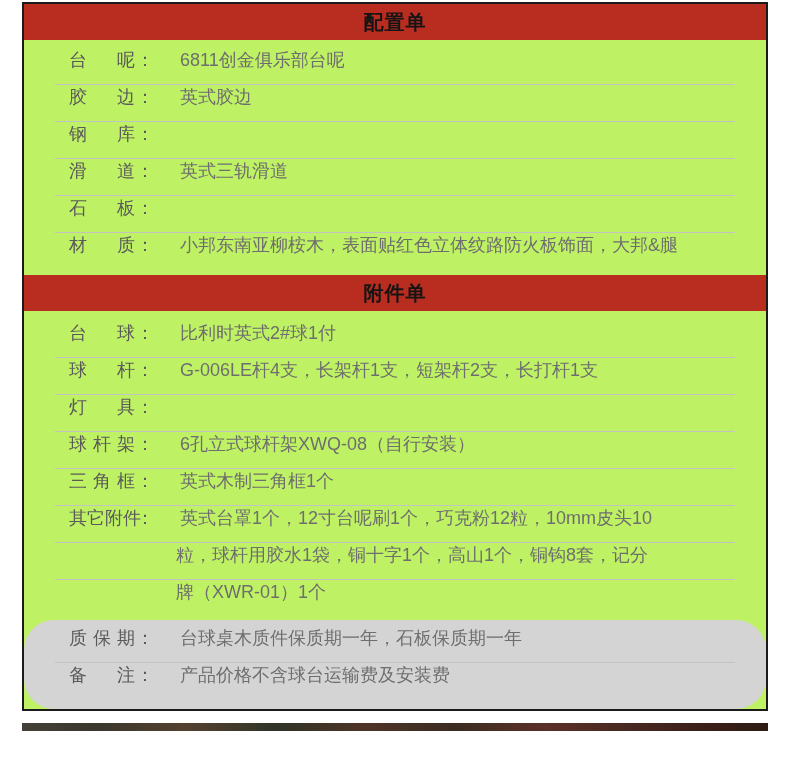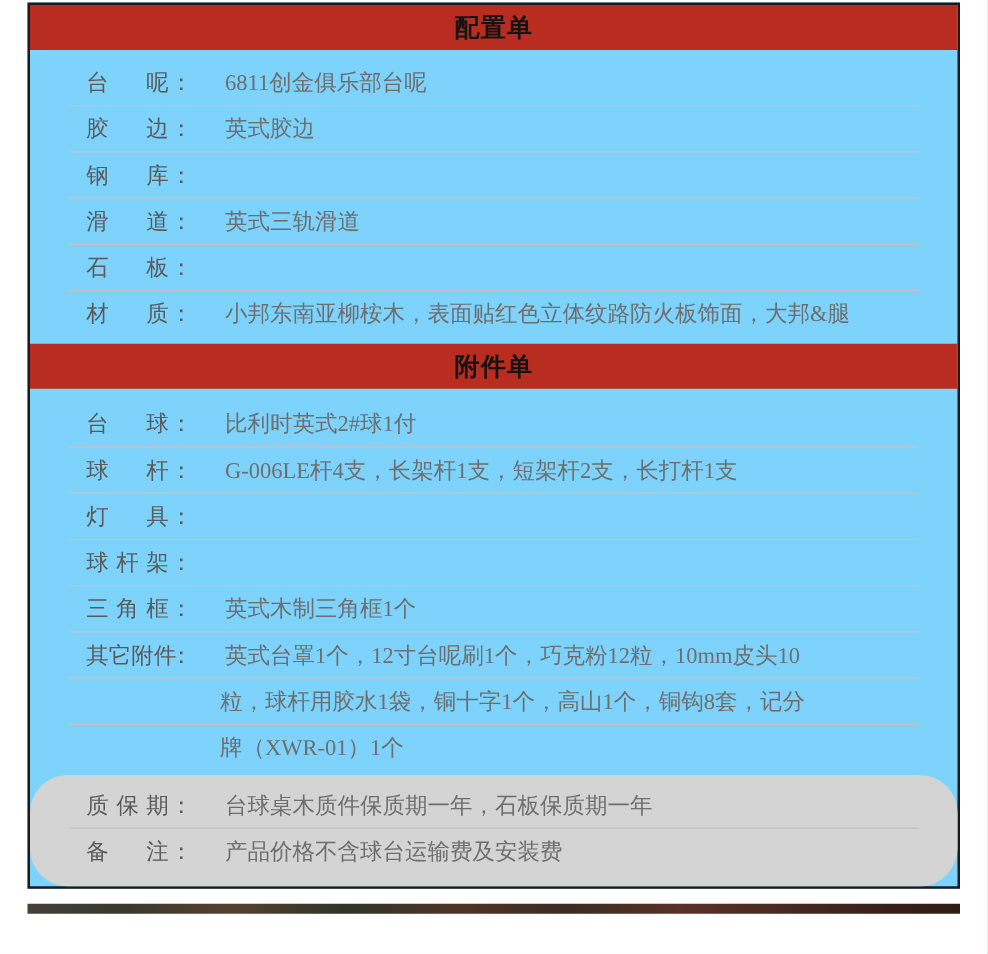--- a/index.html
+++ b/index.html
@@ -6,21 +6,21 @@
   html, body {
     width: 790px; height: 763px;
     background: #ffffff;
     overflow: hidden;
     font-family: "Liberation Sans", sans-serif;
   }
   .sheet {
     margin: 2px 0 12px 22px;
     width: 746px;
     border: 2px solid #1b1b1b;
-    background: #7dd3fc;
+    background: #bef264;
   }
   .band {
     height: 36px;
     background: #b92d20;
     display: flex;
     align-items: center;
     justify-content: center;
   }
   .band-title {
     font-size: 20px;
@@ -32,28 +32,27 @@
   .section.sec2 { padding-top: 10px; padding-bottom: 4px; }
   .section.gray {
     background: #d4d4d4;
     padding-top: 6px;
     padding-bottom: 10px;
     border-radius: 30px;
   }
   .line {
     height: 36px;
     display: flex;
-    align-items: center;
+    align-items: flex-start;
     padding-left: 45px;
     padding-right: 2px;
     font-size: 18px;
     color: #6e6e6e;
     white-space: nowrap;
     overflow: hidden;
-    font-family: Liberation Serif, serif;
   }
   .lbl {
     display: inline-block;
     width: 66px;
     text-align: justify;
     text-align-last: justify;
     color: #5a5a5a;
     flex: 0 0 66px;
   }
   .colon { color: #5a5a5a; margin-left: 1px; flex: 0 0 auto; }
@@ -134,20 +133,21 @@
       </div>
       <div class="divider"></div>
       <div class="line">
         <span class="lbl">灯具</span>
         <span class="colon">：</span>
       </div>
       <div class="divider"></div>
       <div class="line">
         <span class="lbl">球杆架</span>
         <span class="colon">：</span>
+        <span class="val">6孔立式球杆架XWQ-08（自行安装）</span>
       </div>
       <div class="divider"></div>
       <div class="line">
         <span class="lbl">三角框</span>
         <span class="colon">：</span>
         <span class="val">英式木制三角框1个</span>
       </div>
       <div class="divider"></div>
       <div class="line">
         <span class="lbl">其它附件</span>

